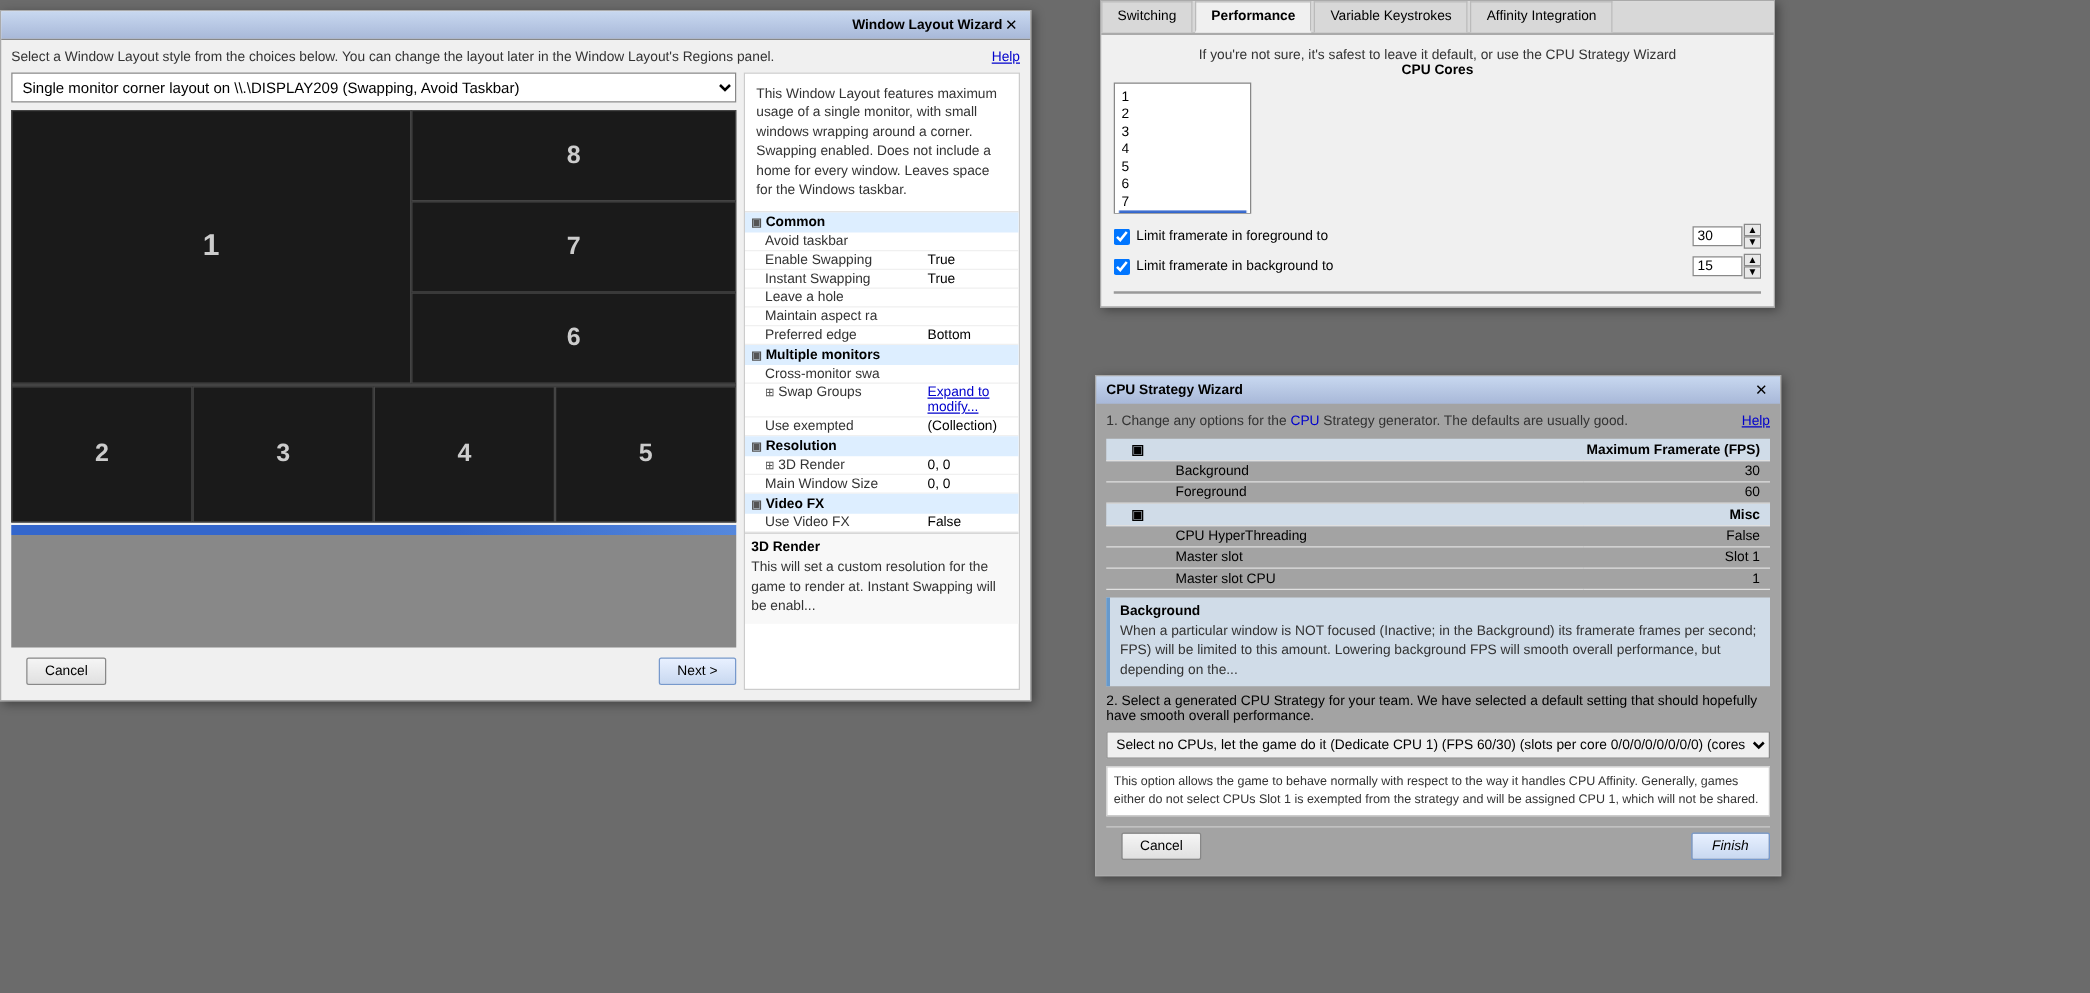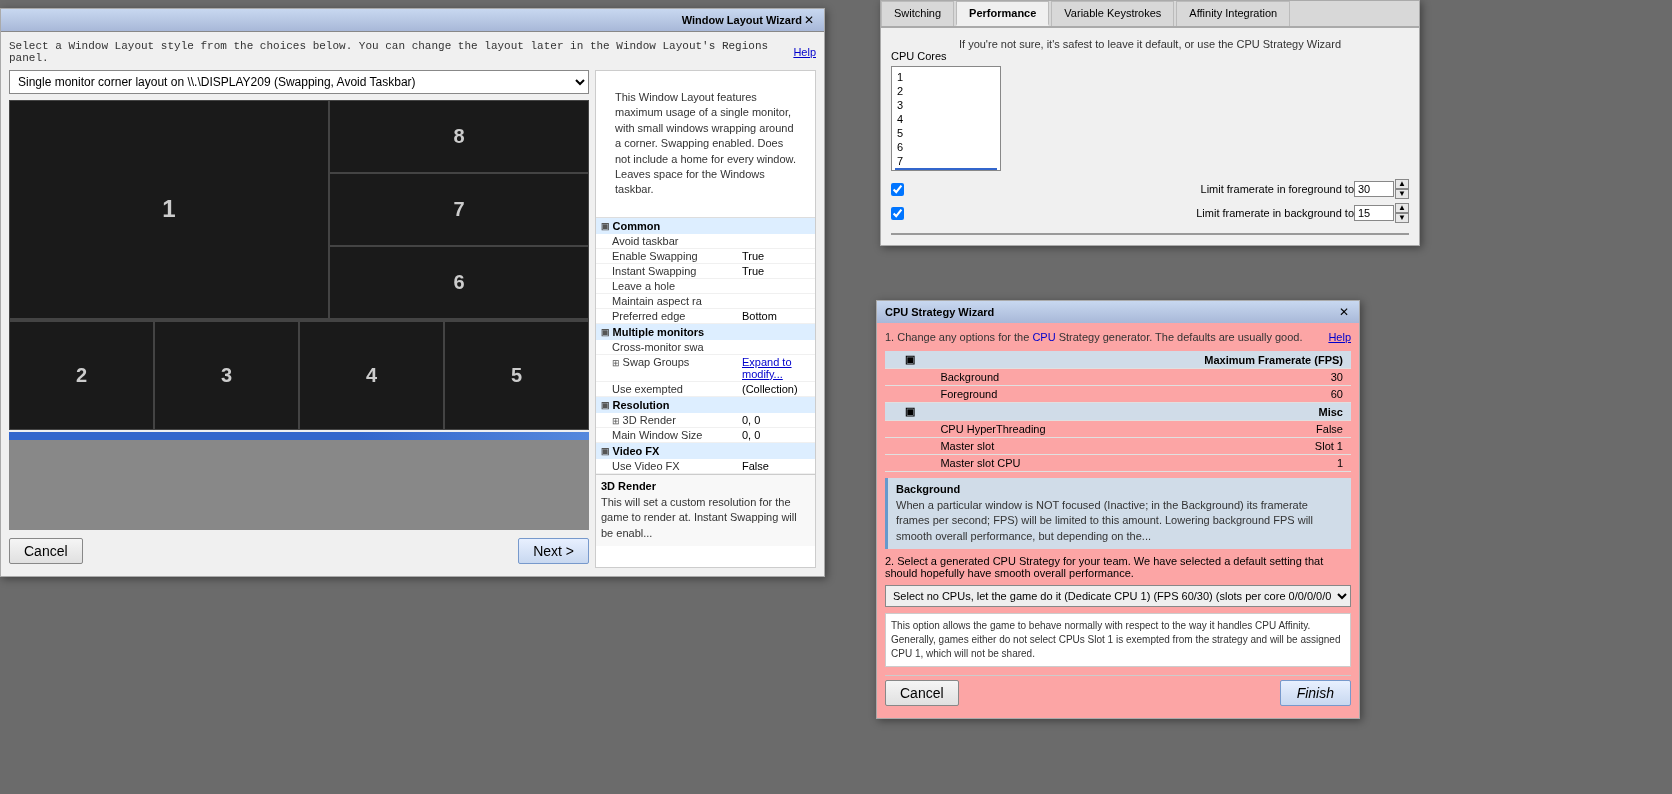--- a/index.html
+++ b/index.html
@@ -40,21 +40,20 @@
     }
     .top-bar {
       display: flex;
       justify-content: space-between;
       align-items: center;
       margin-bottom: 6px;
     }
     .top-bar-text {
       font-size: 11px;
       color: #333;
-      font-family: Liberation Mono, monospace;
     }
     .help-link {
       color: #0000cc;
       text-decoration: underline;
       cursor: pointer;
       font-size: 11px;
     }
     .main-area {
       display: flex;
       gap: 6px;
@@ -144,42 +143,43 @@
       margin-top: 0;
     }
     .bottom-buttons {
       display: flex;
       justify-content: space-between;
       align-items: center;
       padding: 8px 0 4px 0;
     }
     .btn {
       padding: 4px 14px;
-      font-size: 14px;
+      font-size: 11px;
       border: 1px solid #888;
       background: linear-gradient(to bottom, #f5f5f5, #e0e0e0);
       cursor: pointer;
       border-radius: 2px;
+      margin-left: 12px;
     }
     .btn-next {
       background: linear-gradient(to bottom, #e8f0ff, #c8d8f0);
       border: 1px solid #7799cc;
     }
 
     
     .right-panel {
       flex: 1;
       background: #fff;
       border: 1px solid #ccc;
       overflow-y: auto;
       font-size: 11px;
       max-height: 520px;
     }
     .right-panel-desc {
-      padding: 19px;
+      padding: 9px;
       color: #333;
       border-bottom: 1px solid #ddd;
       line-height: 1.4;
     }
     .prop-section-header {
       background: #d4e4f4;
       padding: 2px 5px;
       font-weight: bold;
       display: flex;
       align-items: center;
@@ -249,22 +249,23 @@
       font-weight: bold;
     }
     .perf-content {
       padding: 10px;
     }
     .safe-note {
       color: #333;
       text-align: center;
     }
     .cpu-cores-label {
-      font-weight: normal;
+      font-weight: bold;
       margin-bottom: 4px;
+      text-align: center;
     }
     .cpu-cores-list {
       border: 1px solid #888;
       background: #fff;
       width: 110px;
       padding: 3px;
       height: 105px;
       overflow-y: auto;
       margin-bottom: 8px;
       font-size: 11px;
@@ -284,21 +285,20 @@
       margin-bottom: 4px;
     }
     .framerate-checkbox {
       margin-right: 5px;
       width: 13px;
       height: 13px;
     }
     .framerate-label {
       flex: 1;
       font-size: 11px;
-      text-align: right;
     }
     .framerate-spin {
       width: 40px;
       border: 1px solid #888;
       padding: 1px 3px;
       font-size: 11px;
     }
     .spin-btn-group {
       display: flex;
       flex-direction: column;
@@ -315,22 +315,22 @@
       align-items: center;
       justify-content: center;
       line-height: 1;
     }
 
     
     .cpu-wizard {
       position: absolute;
       top: 300px;
       left: 876px;
-      width: 484px;
-      background: #fca5a5;
+      width: 549px;
+      background: #a3a3a3;
       border: 1px solid #aaa;
       box-shadow: 2px 2px 8px rgba(0,0,0,0.4);
     }
     .cpu-wizard-title {
       background: linear-gradient(to bottom, #c8d8f0, #a8b8d8);
       padding: 4px 8px;
       font-size: 11px;
       font-weight: bold;
       display: flex;
       align-items: center;

